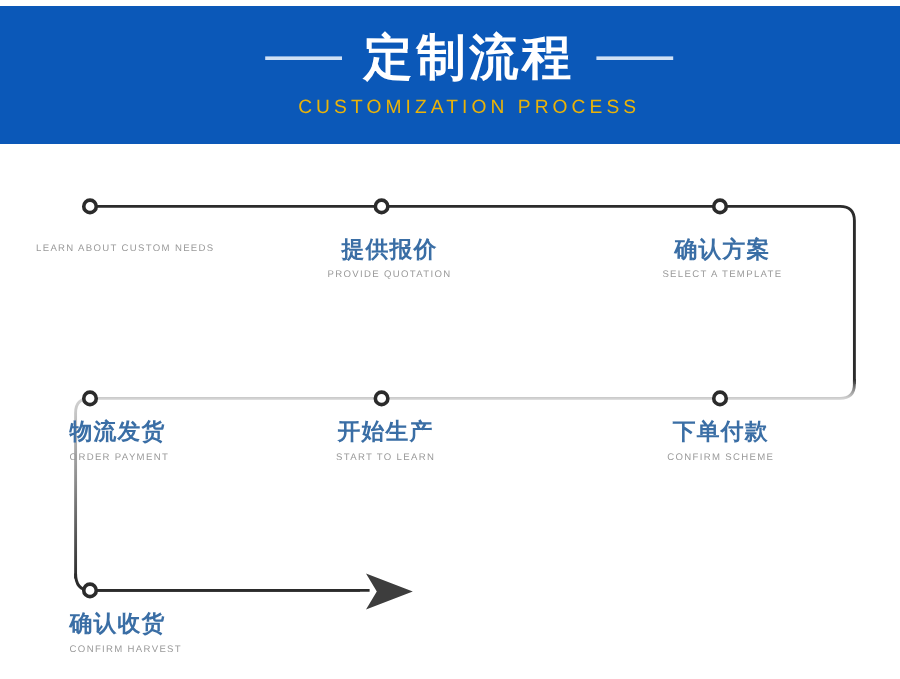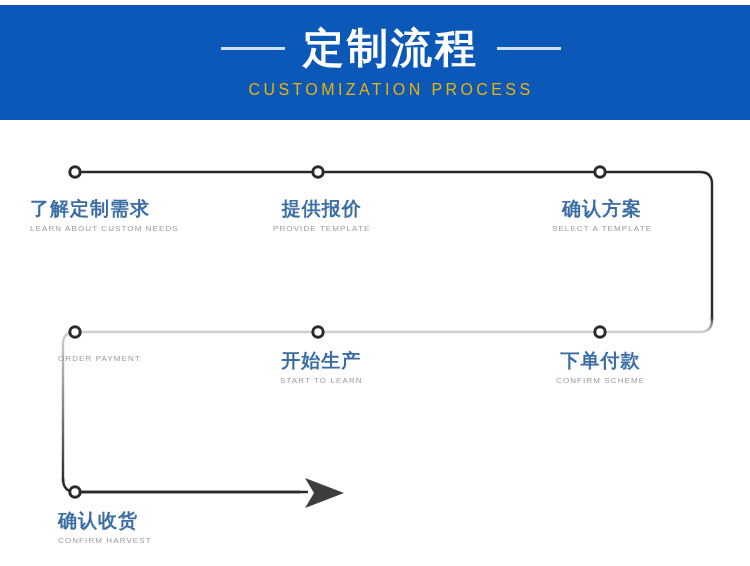--- a/index.html
+++ b/index.html
@@ -156,35 +156,35 @@
       <circle cx="600" cy="52" r="5.2" fill="#ffffff" stroke="#2b2b2b" stroke-width="3"></circle>
 
       <circle cx="75" cy="212" r="5.2" fill="#ffffff" stroke="#2b2b2b" stroke-width="3"></circle>
       <circle cx="318" cy="212" r="5.2" fill="#ffffff" stroke="#2b2b2b" stroke-width="3"></circle>
       <circle cx="600" cy="212" r="5.2" fill="#ffffff" stroke="#2b2b2b" stroke-width="3"></circle>
 
       <circle cx="75" cy="372" r="5.2" fill="#ffffff" stroke="#2b2b2b" stroke-width="3"></circle>
     </svg>
 
     <div class="step" style="left:30px; top:78px;">
-      <div class="step-cn">了解定制需求</div>
       <div class="step-en">LEARN ABOUT CUSTOM NEEDS</div>
     </div>
 
     <div class="step center" style="left:273px; top:78px;">
       <div class="step-cn">提供报价</div>
-      <div class="step-en">PROVIDE TEMPLATE</div>
+      <div class="step-en">PROVIDE QUOTATION</div>
     </div>
 
     <div class="step center" style="left:552px; top:78px;">
       <div class="step-cn">确认方案</div>
       <div class="step-en">SELECT A TEMPLATE</div>
     </div>
 
     <div class="step" style="left:58px; top:230px;">
+      <div class="step-cn">物流发货</div>
       <div class="step-en">ORDER PAYMENT</div>
     </div>
 
     <div class="step center" style="left:280px; top:230px;">
       <div class="step-cn">开始生产</div>
       <div class="step-en">START TO LEARN</div>
     </div>
 
     <div class="step" style="left:58px; top:390px;">
       <div class="step-cn">确认收货</div>

